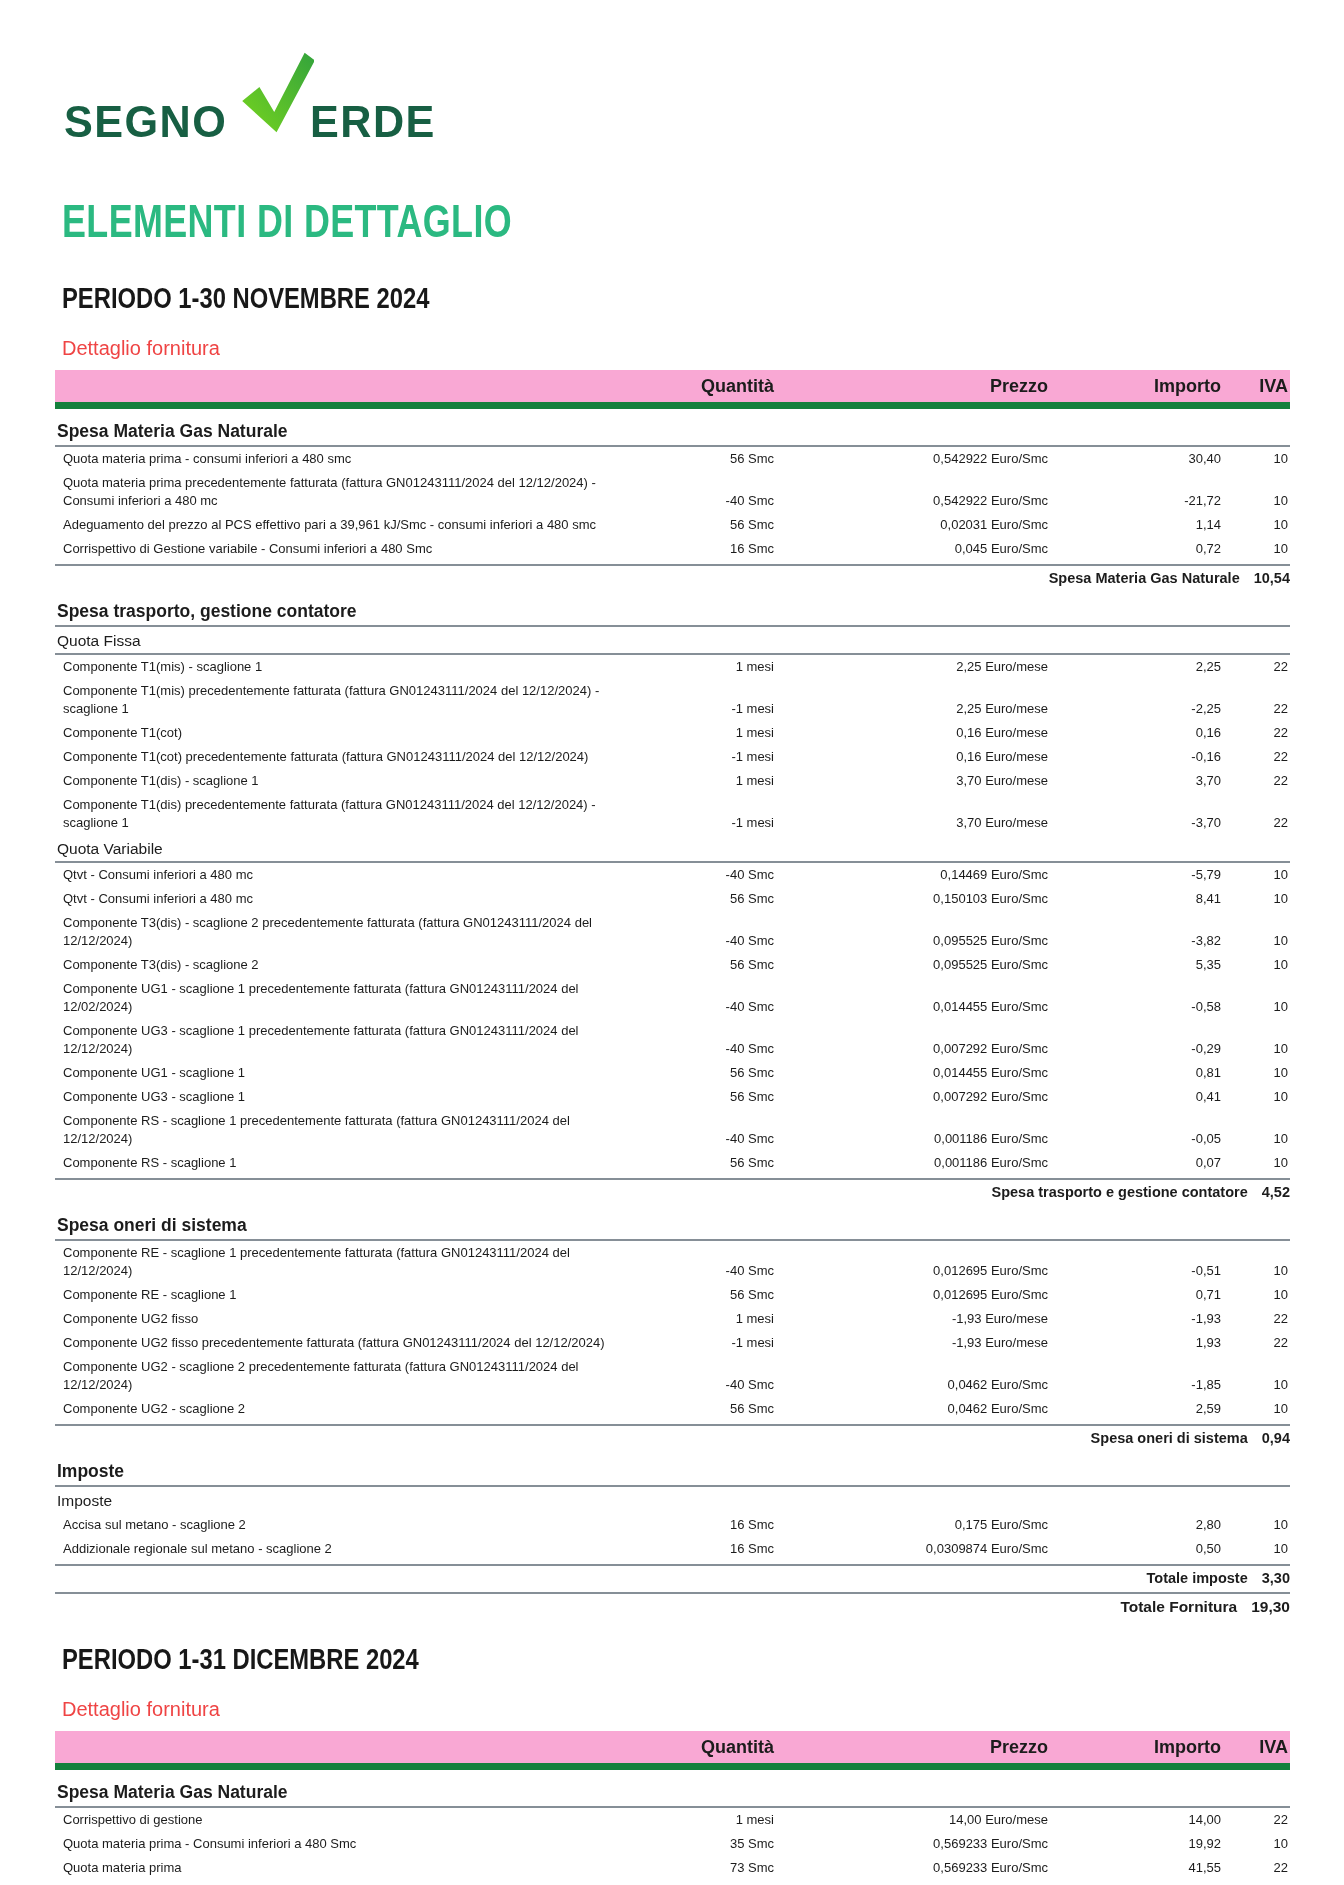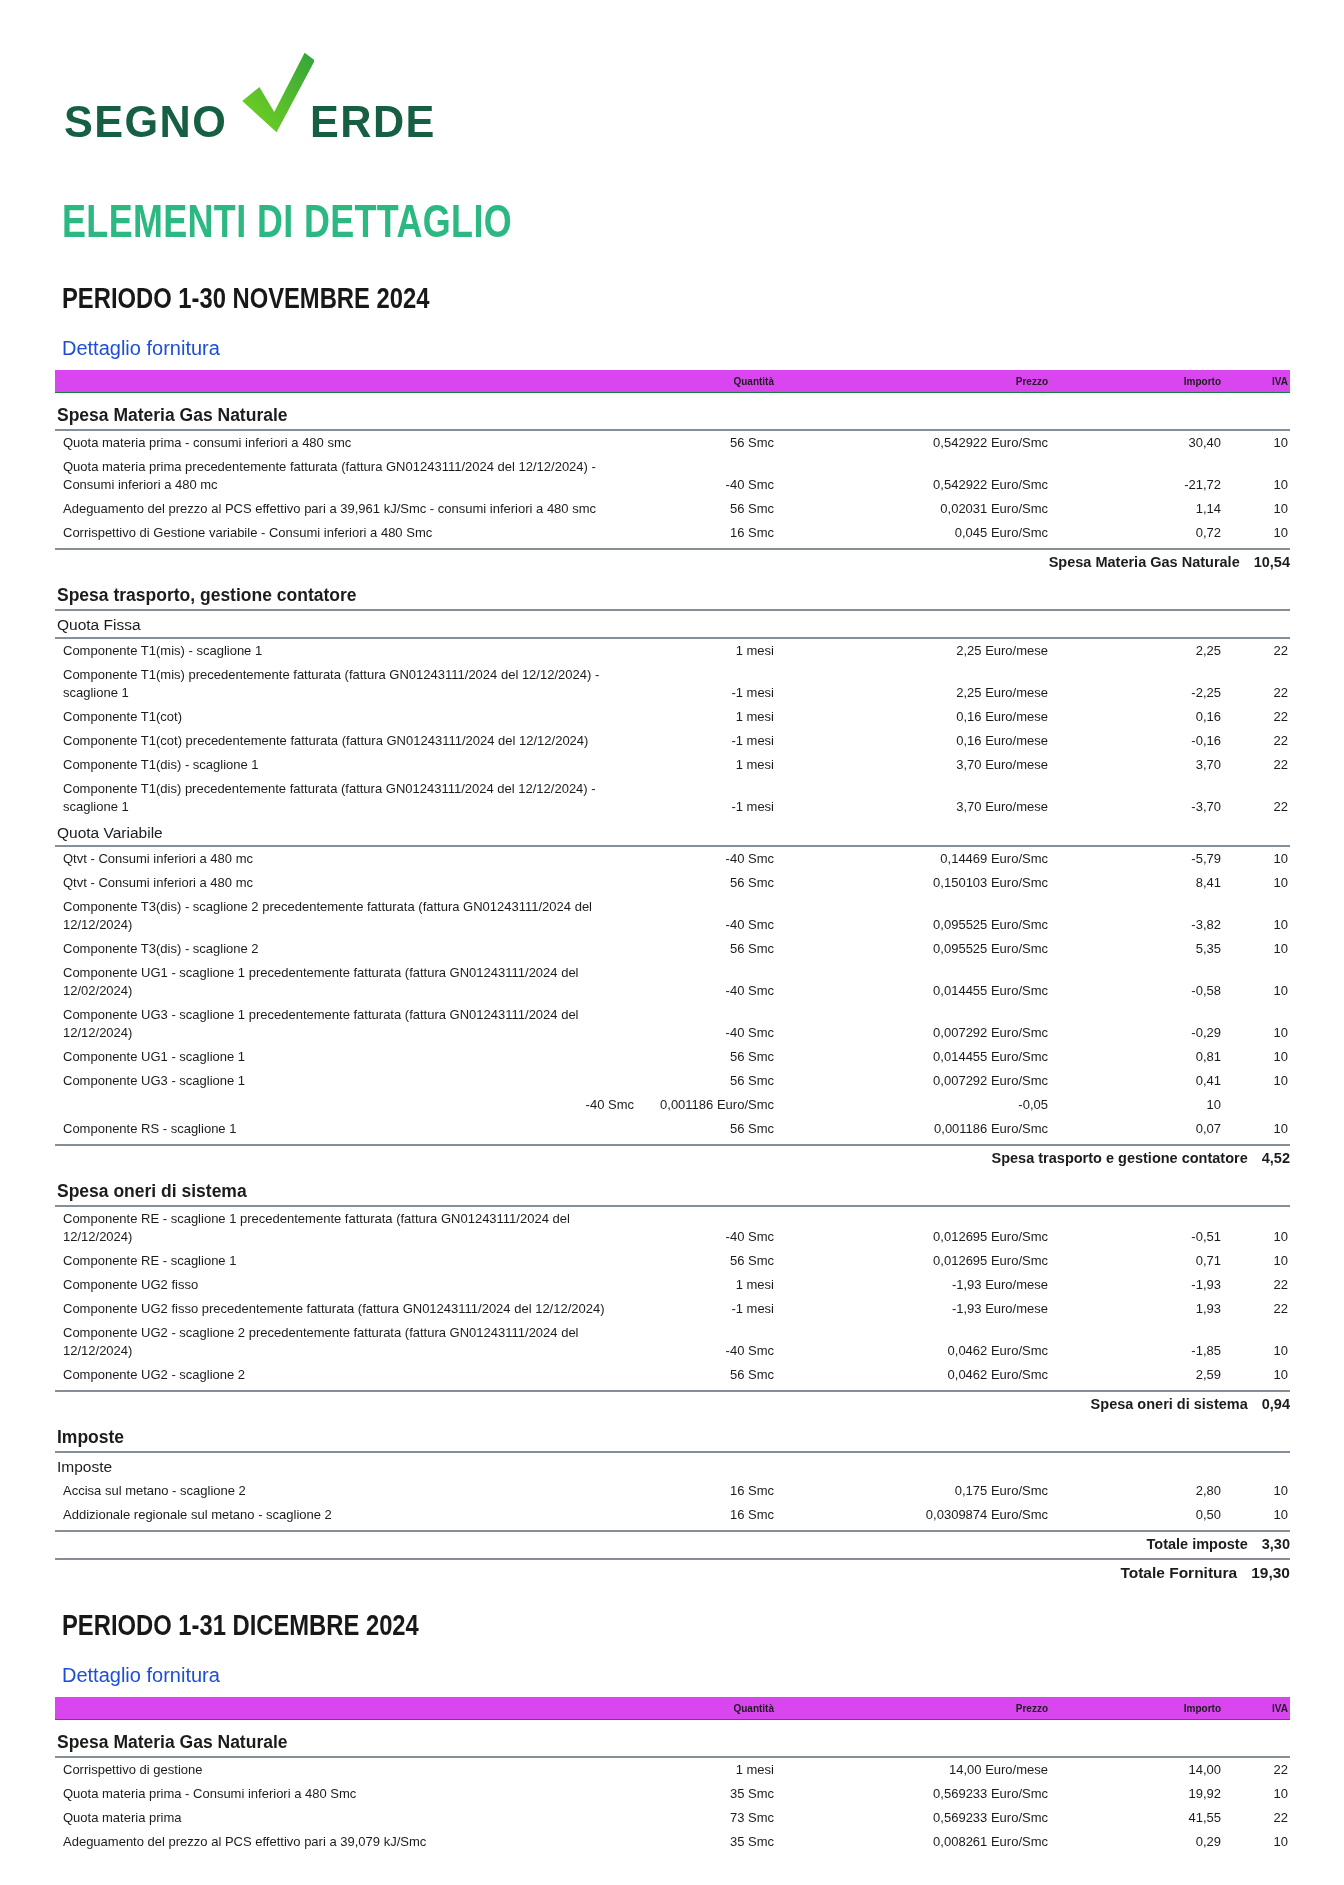--- a/index.html
+++ b/index.html
@@ -17,25 +17,25 @@
   .logo-check { margin:0 -4px 0 2px; }
   .logo-check svg { display:block; }
 
   
   .page-title { margin:52px 0 0 62px; color:#2bb981; font-size:46px; font-weight:bold;
                 display:inline-block; transform:scaleX(0.78); transform-origin:left;
                 letter-spacing:0.5px; white-space:nowrap; }
   .period-title { margin:34px 0 0 62px; font-size:29px; font-weight:bold; color:#181818;
                   display:inline-block; transform:scaleX(0.82); transform-origin:left; white-space:nowrap; }
   .period-title.second { margin-top:24px; }
-  .subtitle { margin:22px 0 10px 62px; color:#1d4ed8; font-size:20px; }
+  .subtitle { margin:22px 0 10px 62px; color:#ef4444; font-size:20px; }
 
   
   .band, .item { display:grid; grid-template-columns:1fr 140px 274px 173px 67px; }
-  .band { background:#d946ef; border-bottom:1px solid #15803d; font-weight:bold; font-size:10px;
+  .band { background:#f9a8d4; border-bottom:7px solid #15803d; font-weight:bold; font-size:18px;
           padding:6px 2px 5px 8px; }
   .band .col { text-align:right; }
   .section { font-size:17.5px; font-weight:bold; padding:7px 0 3px 2px; border-bottom:2px solid #868f97; margin-top:5px; }
   .subsection { font-size:15.5px; font-weight:normal; padding:5px 0 3px 2px; }
   .subsection.rule { border-bottom:2px solid #868f97; }
   .item { align-items:end; padding:3px 2px 3px 8px; font-size:13px; line-height:18px; }
   .item > div { min-width:0; }
   .item .num { text-align:right; }
   .item.italic { }
   .total { display:flex; justify-content:flex-end; align-items:baseline; gap:14px;
@@ -205,20 +205,21 @@
           <div class="num">10</div>
         </div>
         <div class="item">
           <div class="desc">Componente UG3 - scaglione 1</div>
           <div class="num">56 Smc</div>
           <div class="num">0,007292 Euro/Smc</div>
           <div class="num">0,41</div>
           <div class="num">10</div>
         </div>
         <div class="item">
+          <div class="desc">Componente RS - scaglione 1 precedentemente fatturata (fattura GN01243111/2024 del 12/12/2024)</div>
           <div class="num">-40 Smc</div>
           <div class="num">0,001186 Euro/Smc</div>
           <div class="num">-0,05</div>
           <div class="num">10</div>
         </div>
         <div class="item">
           <div class="desc">Componente RS - scaglione 1</div>
           <div class="num">56 Smc</div>
           <div class="num">0,001186 Euro/Smc</div>
           <div class="num">0,07</div>

